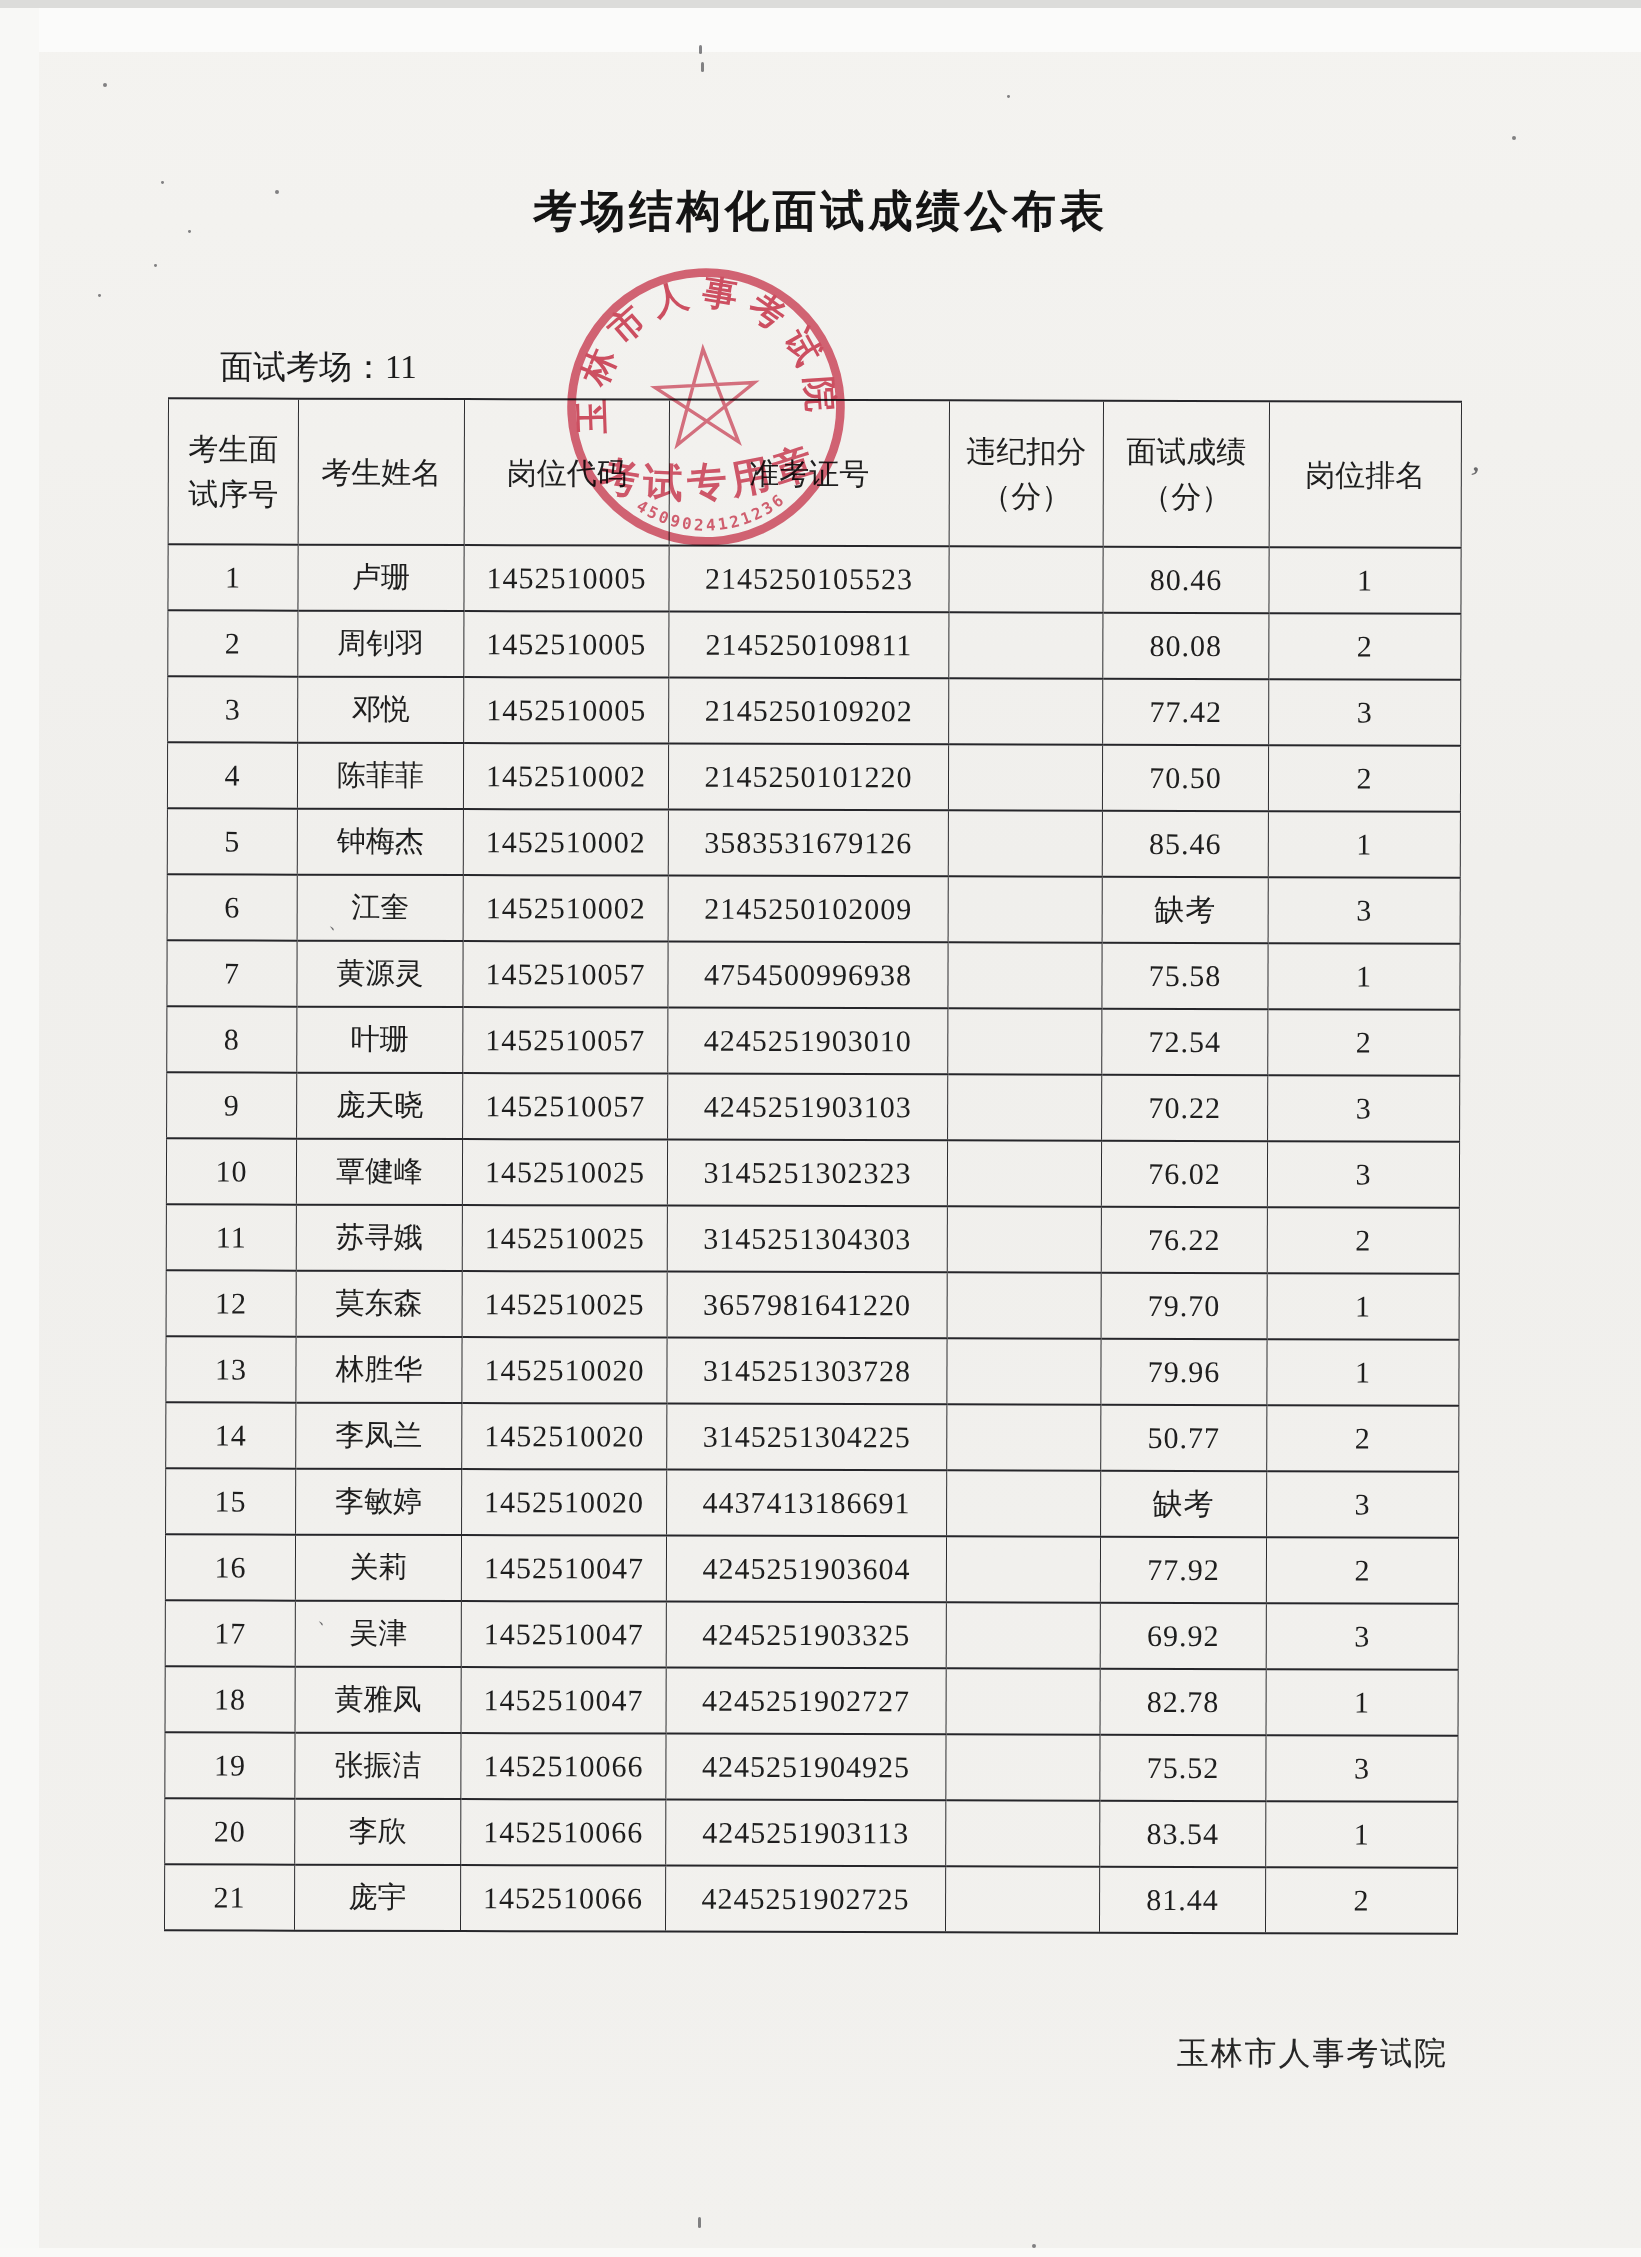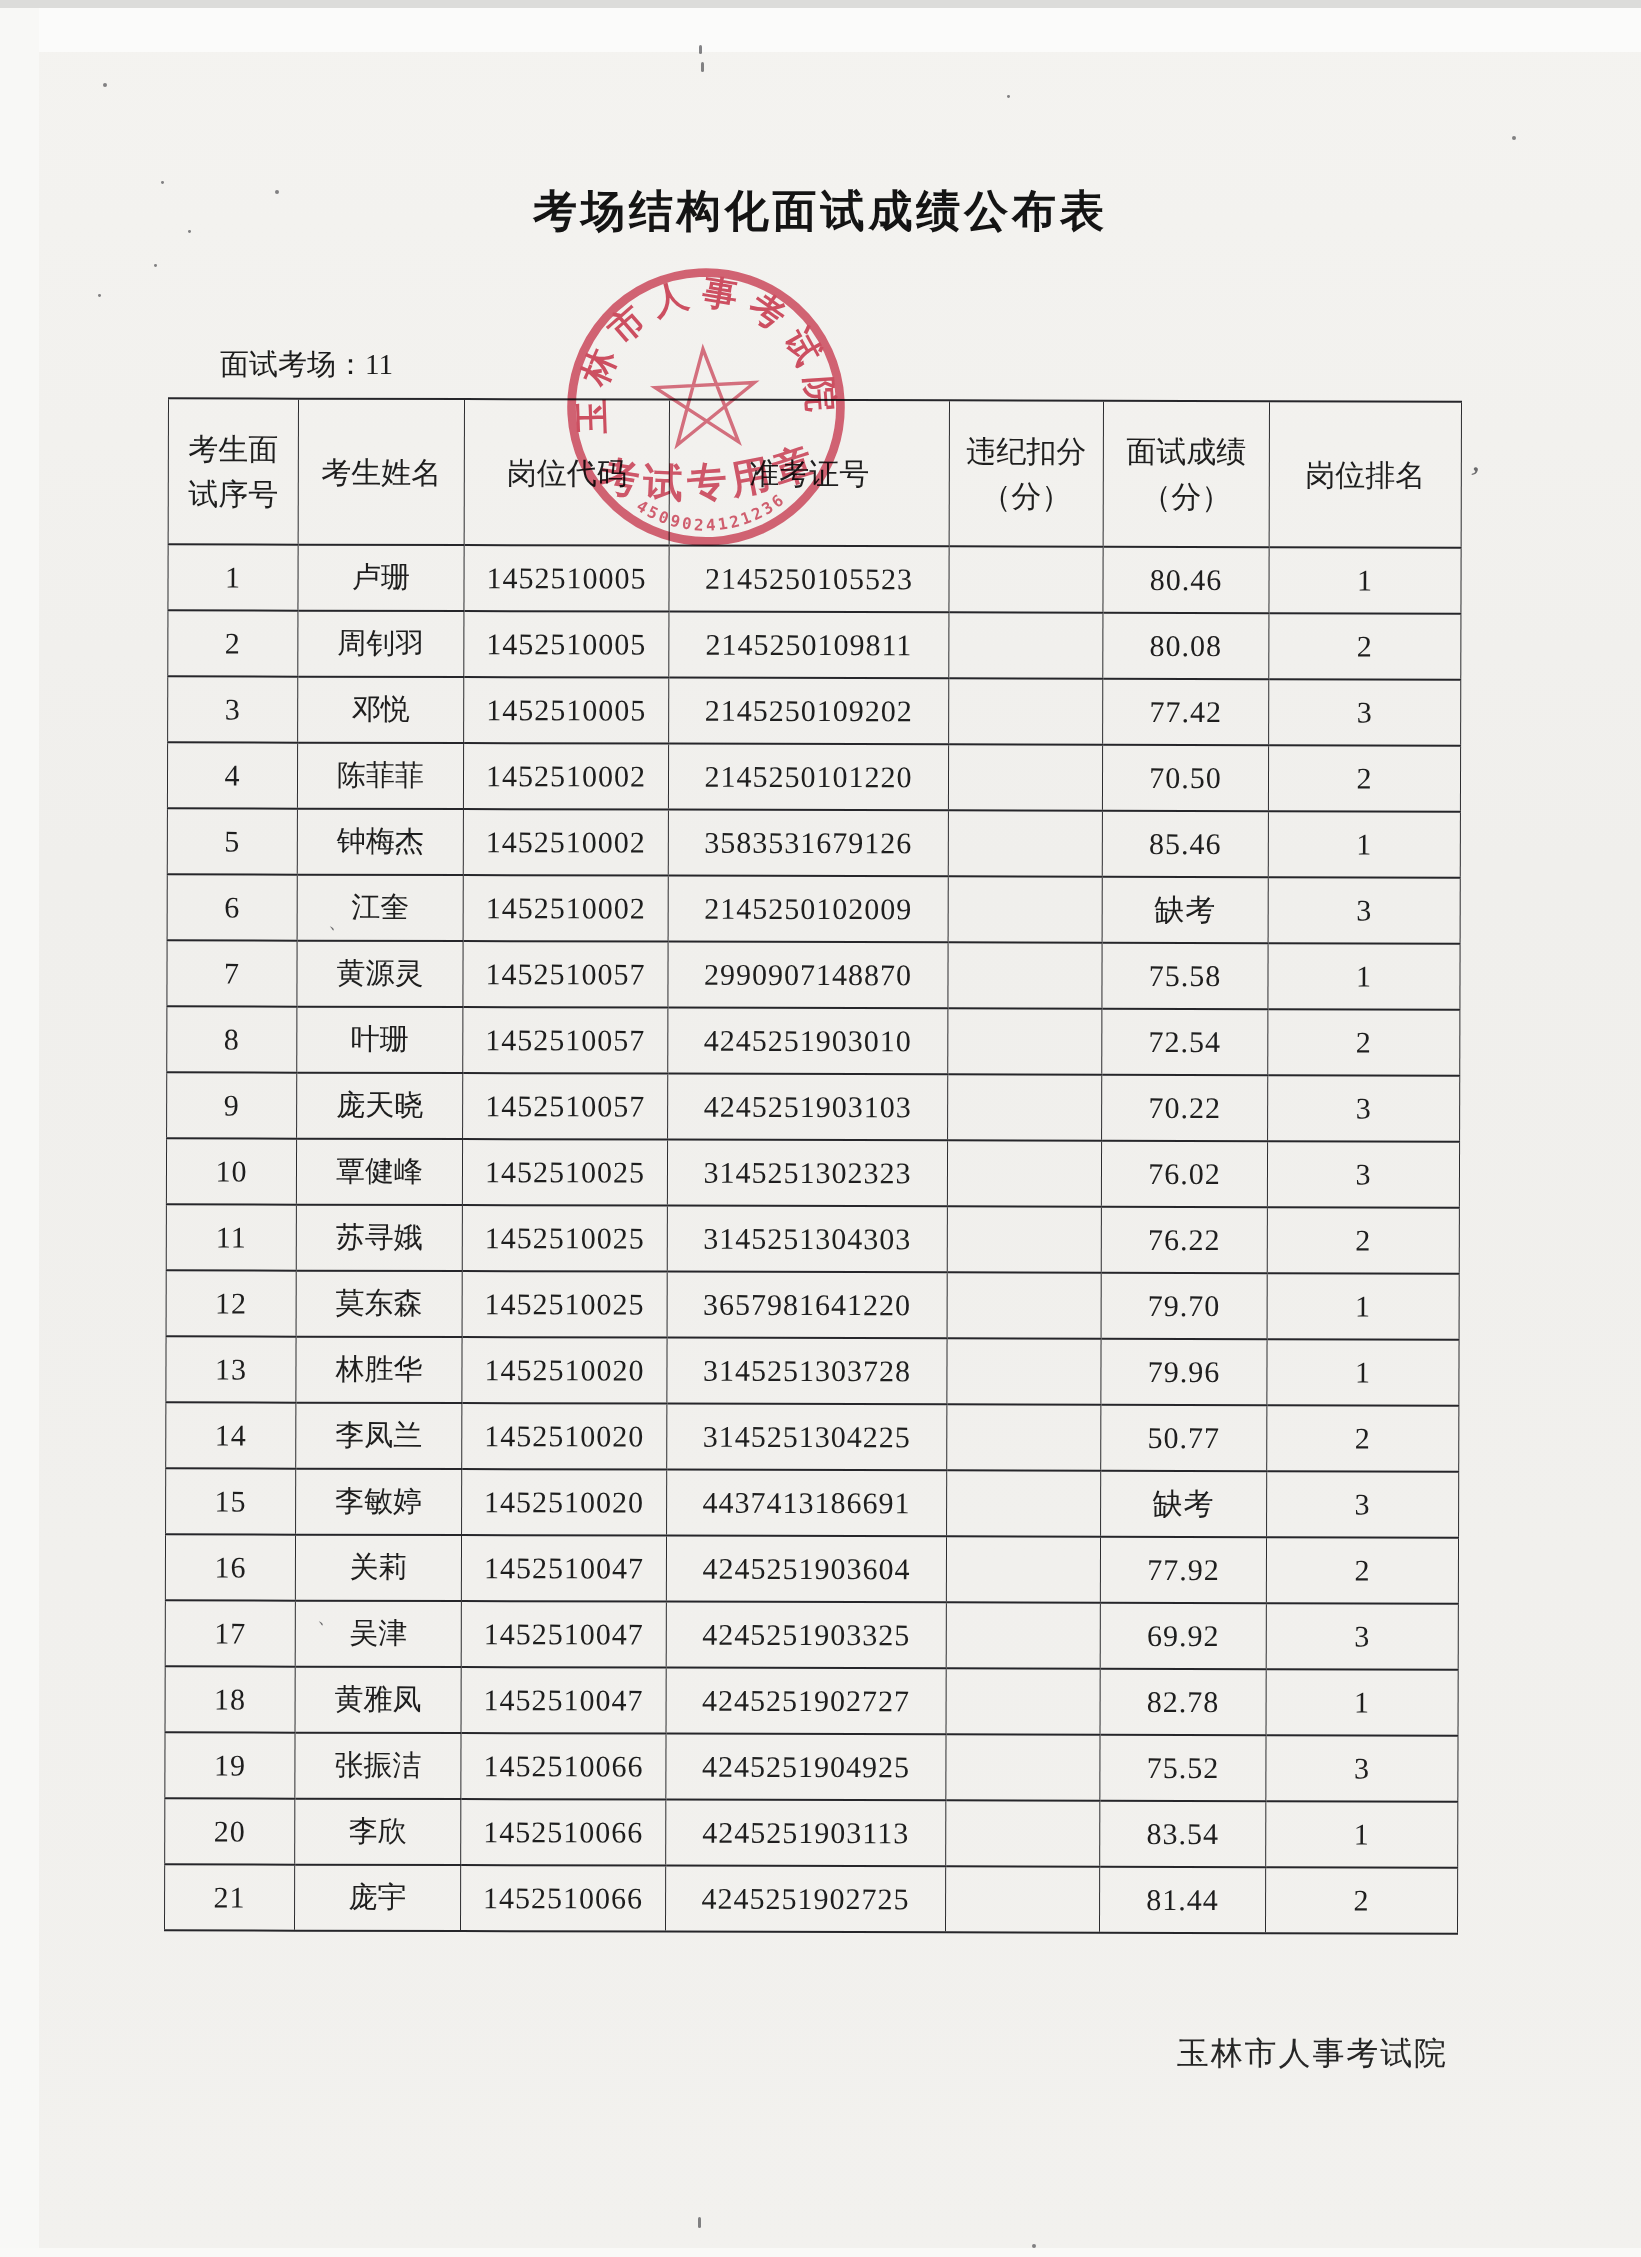--- a/index.html
+++ b/index.html
@@ -16,21 +16,21 @@
   .edge-top{position:absolute;left:0;top:0;width:100%;height:44px;background:#fbfbfa;}
   .edge-left{position:absolute;left:0;top:0;width:39px;height:100%;background:#f8f8f6;}
   .edge-bottom{position:absolute;left:0;bottom:0;width:100%;height:17.4px;background:#f9f9f7;}
 
   .doc-title{
     position:absolute;left:0;top:174px;width:1641px;
     text-align:center;
     font-family:"Liberation Sans","DejaVu Sans",sans-serif;
     font-weight:bold;font-size:44px;letter-spacing:3.9px;color:#141414;
   }
-  .meta-row{position:absolute;left:0;top:337px;width:1641px;height:42px;font-size:29px;color:#1c1c1c;}
+  .meta-row{position:absolute;left:0;top:337px;width:1641px;height:42px;font-size:33px;color:#1c1c1c;}
   .meta-left{position:absolute;left:220px;top:0;}
   .meta-right{position:absolute;left:1022px;top:-3.9px;}
 
   table.score-table{
     position:absolute;left:166px;top:391px;width:1294px;
     border-collapse:collapse;table-layout:fixed;
     transform:rotate(0.15deg);
     background:transparent;
   }
   .score-table th,.score-table td{
@@ -152,21 +152,21 @@
       <td class="num">1452510002</td>
       <td class="num">2145250102009</td>
       <td></td>
       <td class="num">缺考</td>
       <td class="num">3</td>
     </tr>
         <tr>
       <td class="num">7</td>
       <td>黄源灵</td>
       <td class="num">1452510057</td>
-      <td class="num">2990907148870</td>
+      <td class="num">4754500996938</td>
       <td></td>
       <td class="num">75.58</td>
       <td class="num">1</td>
     </tr>
         <tr>
       <td class="num">8</td>
       <td>叶珊</td>
       <td class="num">1452510057</td>
       <td class="num">4245251903010</td>
       <td></td>

